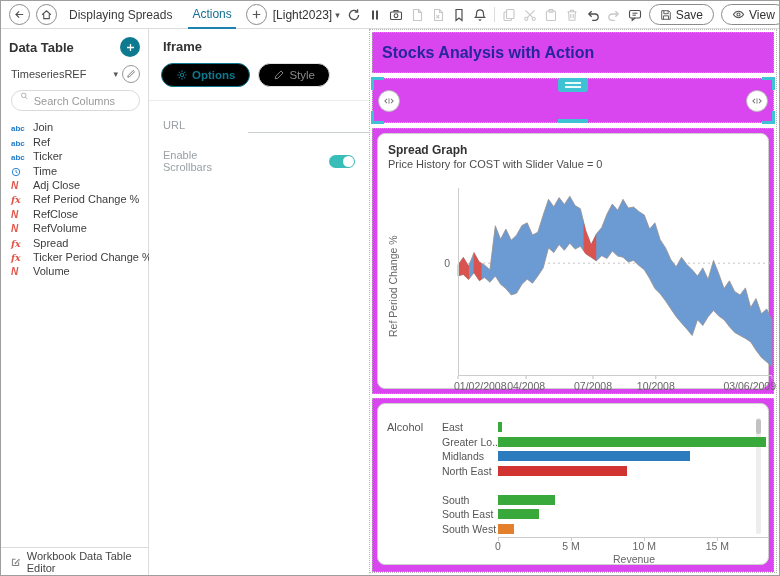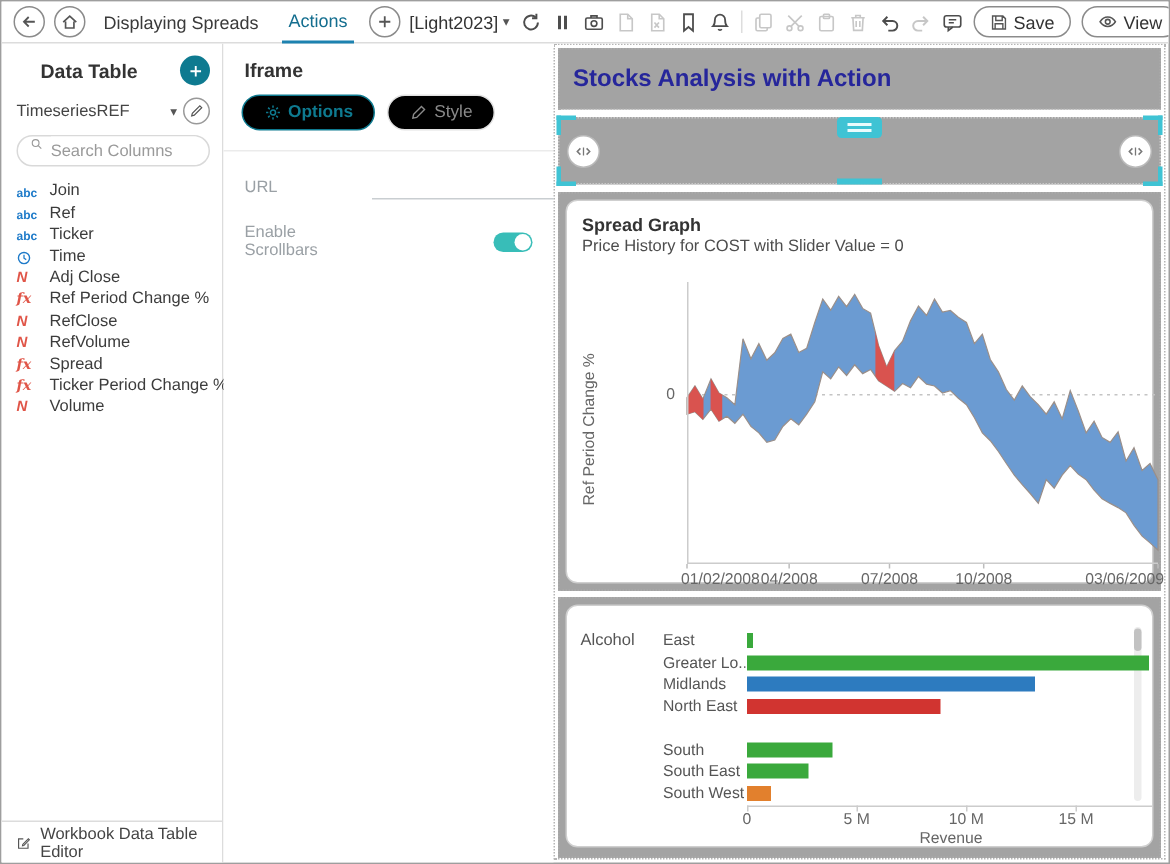--- a/index.html
+++ b/index.html
@@ -18,21 +18,21 @@
   .tab{height:28px;display:flex;align-items:center;color:var(--tab-text);border-bottom:2px solid var(--tab-line);padding:0 4px;margin-right:4px;white-space:nowrap;cursor:pointer;}
   .topbar-right{margin-left:auto;display:flex;align-items:center;gap:7px;}
   .theme{display:flex;align-items:center;gap:3px;color:#333;white-space:nowrap;cursor:pointer;}
   .caret{font-size:9px;color:#555;}
   .tb-ico{background:none;border:none;color:var(--ico);display:flex;align-items:center;cursor:pointer;padding:0;}
   .tb-ico.disabled{color:var(--ico-dis);cursor:default;}
   .tb-divider{width:1px;height:15px;background:#ddd;}
   .pill{display:flex;align-items:center;gap:4px;border:1px solid #8b8b8b;border-radius:12px;background:#fff;height:21px;padding:0 10px;font-size:12px;color:#333;cursor:pointer;white-space:nowrap;}
   
   .sidebar{position:absolute;left:0;top:28px;bottom:0;width:148px;border-right:1px solid var(--border);background:#fff;}
-  .sb-head{display:flex;align-items:center;justify-content:space-between;padding:8px 8px 4px 26px;}
+  .sb-head{display:flex;align-items:center;justify-content:space-between;padding:8px 8px 4px 8px;}
   .sb-title{font-size:13px;font-weight:700;color:#333;}
   .add-btn{width:20px;height:20px;border-radius:50%;background:var(--accent);color:#fff;border:none;font-size:14px;line-height:18px;display:flex;align-items:center;justify-content:center;cursor:pointer;}
   .sb-table{display:flex;align-items:center;padding:4px 8px 2px 10px;gap:4px;}
   .sb-table-name{font-size:11px;color:#444;flex:1;}
   .pencil-btn{width:18px;height:18px;border:1px solid #999;border-radius:50%;background:#fff;display:flex;align-items:center;justify-content:center;color:#555;cursor:pointer;}
   .search-box{margin:5px 8px 6px 10px;height:21px;border:1px solid #d9d9d9;border-radius:11px;display:flex;gap:5px;padding:0 8px;color:#999;}
   .search-box input{border:none;outline:none;width:100%;font-size:11px;font-family:inherit;color:#555;}
   .search-box input::placeholder{color:#9a9a9a;}
   .col-list{padding:2px 0 0 10px;}
   .col-row{display:flex;align-items:flex-end;gap:5px;height:14.4px;font-size:11px;color:#3c3c3c;cursor:pointer;white-space:nowrap;}
@@ -49,21 +49,21 @@
   .insp-tab.active{border:1px solid var(--accent);color:var(--accent);font-weight:700;}
   .insp-tab.inactive{border:1px solid #e2e2e2;color:#8a8a8a;}
   .insp-divider{border-top:1px solid #ebebeb;margin-top:13px;}
   .insp-row{display:flex;align-items:center;padding:0 14px;margin-top:16px;}
   .insp-label{font-size:11px;color:#9aa0a5;flex:0 0 85px;}
   .url-input{flex:1;border:none;border-bottom:1px solid #c9ced1;outline:none;height:16px;font-size:11px;font-family:inherit;color:#444;background:transparent;}
   .toggle{margin-left:auto;width:26px;height:13px;border-radius:7px;background:var(--toggle);position:relative;cursor:pointer;flex:0 0 26px;}
   .toggle .knob{position:absolute;right:1px;top:1px;width:11px;height:11px;border-radius:50%;background:#fff;}
   
   .canvas{position:absolute;left:368px;top:28px;right:2px;bottom:2px;background:#fff;border:1px dotted #b5b5b5;}
-  .part{position:absolute;left:2px;right:2px;border:1px dotted #ababab;background:#a3a3a3;}
+  .part{position:absolute;left:2px;right:2px;border:1px dotted #ababab;background:#d946ef;}
   .part-title{top:2px;height:41px;display:flex;align-items:center;padding-left:9px;}
   .dash-title{font-size:16px;font-weight:700;color:var(--title);}
   .part-iframe{top:48px;height:45px;border:1px dotted #c9c9c9;}
   .corner{position:absolute;width:13px;height:13px;border-color:var(--sel);border-style:solid;}
   .corner.tl{left:-2px;top:-2px;border-width:3px 0 0 3px;}
   .corner.tr{right:-2px;top:-2px;border-width:3px 3px 0 0;}
   .corner.bl{left:-2px;bottom:-2px;border-width:0 0 3px 3px;}
   .corner.br{right:-2px;bottom:-2px;border-width:0 3px 3px 0;}
   .h-handle{position:absolute;top:50%;transform:translateY(-50%);width:22px;height:22px;border:1px solid #b9b9b9;border-radius:50%;background:#fff;display:flex;align-items:center;justify-content:center;color:#777;cursor:ew-resize;}
   .h-handle.left{left:5px;} .h-handle.right{right:5px;}

